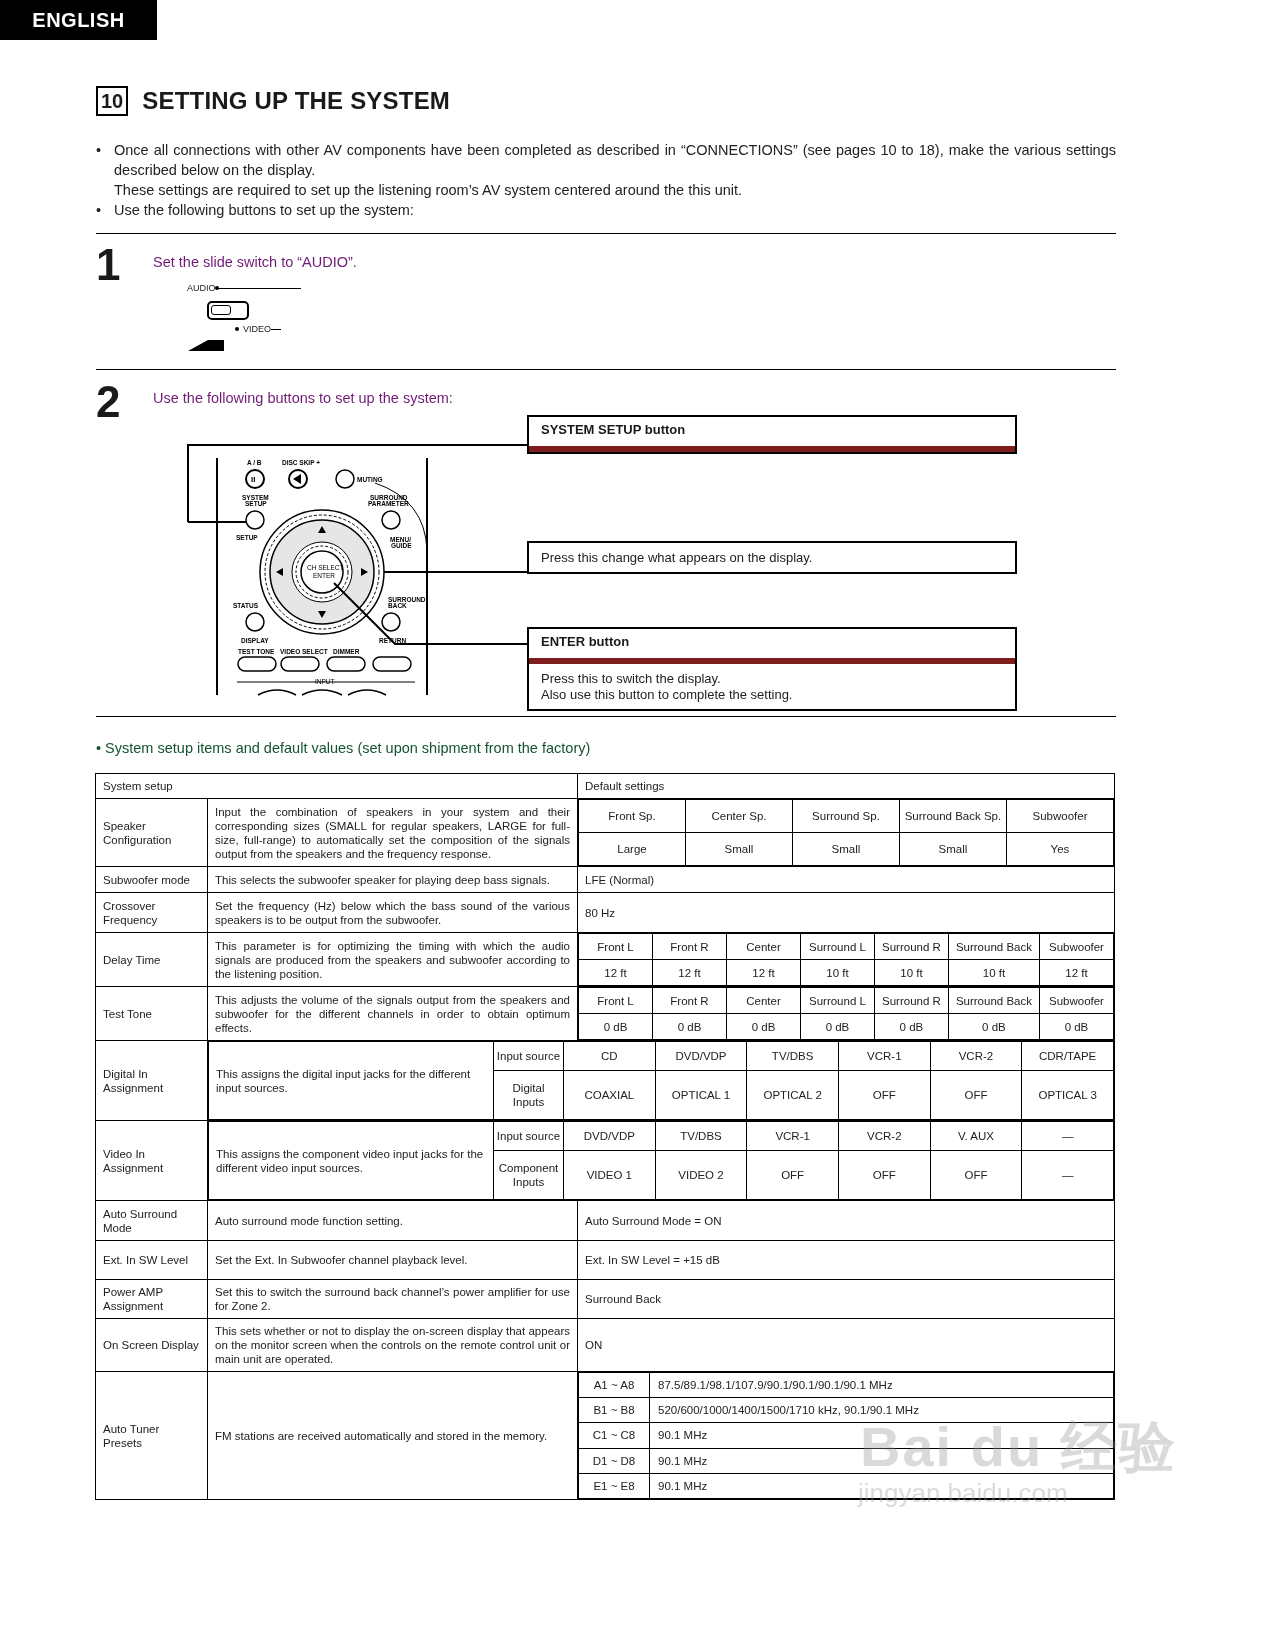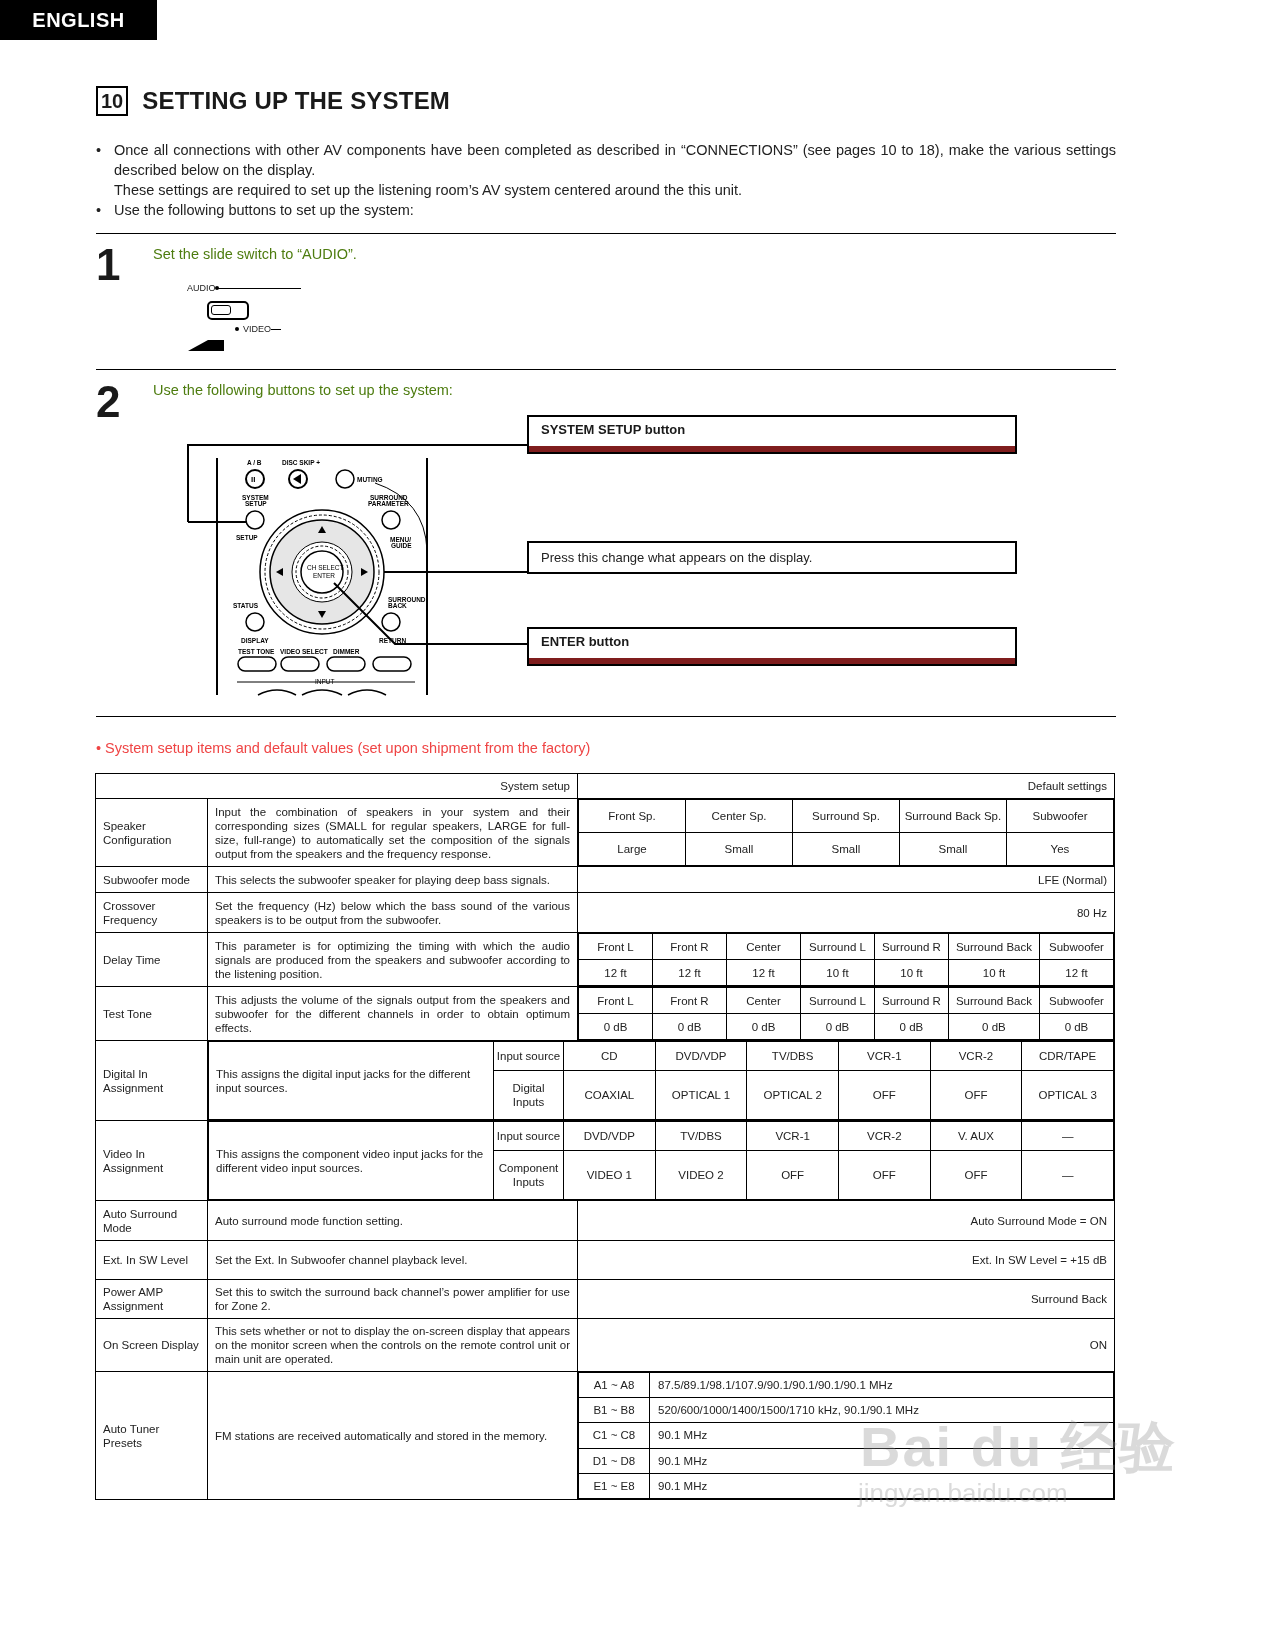--- a/index.html
+++ b/index.html
@@ -7,29 +7,29 @@
   .lang-tab{position:absolute;left:0;top:0;width:157px;height:40px;background:#000;color:#fff;font-weight:bold;font-size:20px;display:flex;align-items:center;justify-content:center;letter-spacing:0.5px;}
   .title{position:absolute;left:96px;top:86px;display:flex;align-items:center;}
   .title .num{border:2px solid #000;font-weight:bold;font-size:20px;padding:1px 3px;line-height:24px;margin-right:14px;}
   .title .text{font-weight:bold;font-size:24px;letter-spacing:0.2px;}
   .intro{position:absolute;left:96px;top:140px;width:1020px;font-size:14.5px;line-height:20px;color:#222;}
   .intro .b{display:flex;}
   .intro .dot{width:18px;flex:none;}
   .intro p{margin:0;text-align:justify;}
   .rule{position:absolute;left:96px;width:1020px;height:0;border-top:1.5px solid #000;}
   .step-num{position:absolute;font-weight:bold;font-size:44px;line-height:44px;}
-  .step-text{position:absolute;font-size:14.5px;color:#4d7c0f;}
+  .step-text{position:absolute;font-size:14.5px;color:#701a75;margin-top:8px;}
   .switch-label{position:absolute;font-size:9px;font-weight:normal;}
   .callout{position:absolute;left:527px;width:486px;border:2px solid #000;font-size:13px;}
   .callout .h{font-weight:bold;padding:5px 12px;border-bottom:6px solid #7f1d1d;height:19px;}
   .callout .d{padding:7px 12px 6px;color:#222;line-height:16px;}
-  .note{position:absolute;left:96px;top:740px;font-size:14.5px;color:#ef4444;}
+  .note{position:absolute;left:96px;top:740px;font-size:14.5px;color:#14532d;}
   table.setup{position:absolute;left:95px;top:773px;width:1020px;border-collapse:collapse;font-size:11.5px;color:#222;table-layout:fixed;}
   table.setup td{border:1px solid #000;padding:2px 7px;vertical-align:middle;line-height:14px;}
-  table.setup td.c{text-align:right;}
+  table.setup td.c{text-align:left;}
   table.setup td.j{text-align:justify;}
   table.inner{width:100%;height:100%;border-collapse:collapse;table-layout:fixed;}
   table.inner td{border:1px solid #000;text-align:center;padding:2px 2px;}
   td.nest{padding:0 !important;}
   .watermark{position:absolute;left:860px;top:1410px;color:rgba(150,150,150,0.35);font-weight:bold;font-size:56px;letter-spacing:2px;pointer-events:none;}
   .watermark2{position:absolute;left:858px;top:1478px;color:rgba(150,150,150,0.35);font-size:26px;pointer-events:none;}
 </style>
 </head>
 <body>
 
@@ -136,20 +136,24 @@
 </svg>
 
 <div class="callout" style="top:415px">
   <div class="h">SYSTEM SETUP button</div>
 </div>
 <div class="callout" style="top:541px">
   <div class="d">Press this change what appears on the display.</div>
 </div>
 <div class="callout" style="top:627px">
   <div class="h">ENTER button</div>
+  <div class="d">
+      <div>Press this to switch the display.</div>
+      <div>Also use this button to complete the setting.</div>
+    </div>
 </div>
 
 <div class="rule" style="top:716px"></div>
 
 <div class="note">• <span>System setup items and default values (set upon shipment from the factory)</span></div>
 
 <table class="setup">
   <colgroup>
       <col style="width:112px">
       <col style="width:370px">

